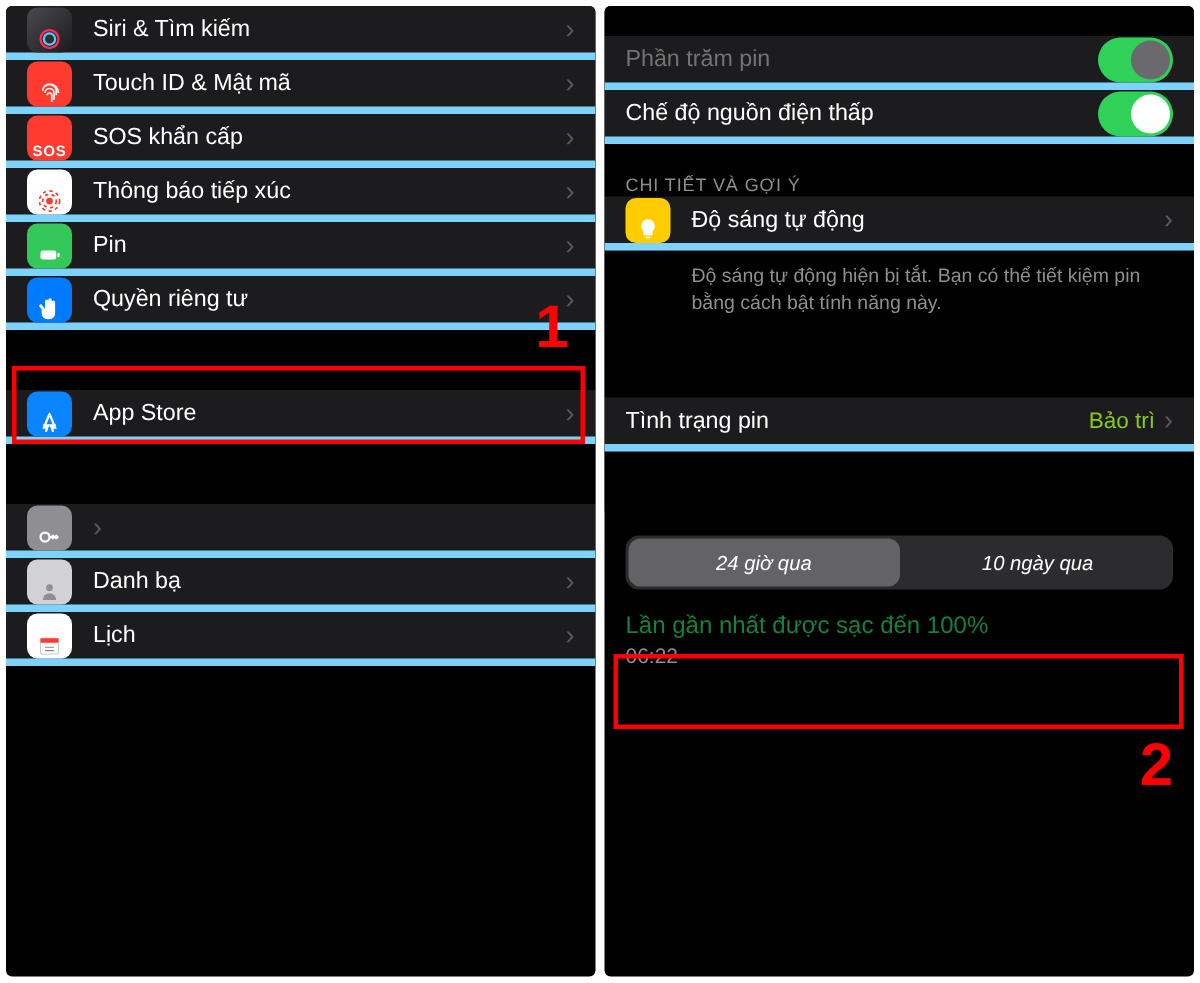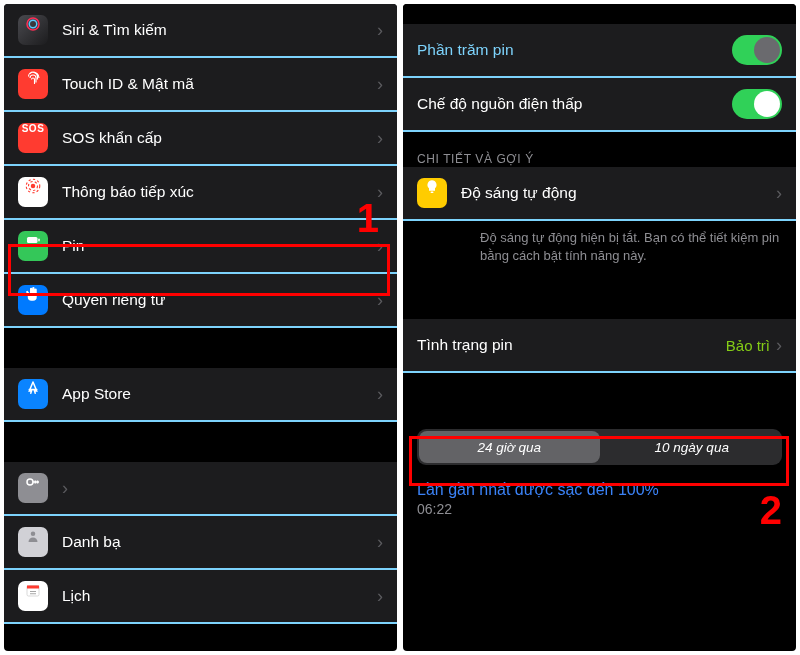--- a/index.html
+++ b/index.html
@@ -24,33 +24,33 @@
     overflow: hidden;
     display: flex;
     flex-direction: column;
     color: #fff;
     font-size: 15.5px;
   }
   .list { display: flex; flex-direction: column; }
   .row {
     display: flex;
     align-items: center;
-    height: 54px;
+    height: 36px;
     padding: 12px 14px;
     background: #1c1c1e;
-    border-bottom: 2px solid #7dd3fc;
+    border-bottom: 5px solid #7dd3fc;
     position: relative;
   }
   .gap { height: 40px; background: #000; }
   .gap-sm { height: 20px; background: #000; }
   .icon-box {
     width: 30px; height: 30px;
     border-radius: 7px;
     margin-right: 14px;
-    display: flex; align-items: flex-start; justify-content: center;
+    display: flex; align-items: flex-end; justify-content: center;
     flex-shrink: 0;
   }
   .icon-box svg, .icon-box .glyph { width: 18px; height: 18px; }
   .row-label { flex: 1; color: #fff; }
   .row-detail { color: #84cc16; font-size: 15px; margin-right: 6px; }
   .chevron { color: #5a5a5e; font-size: 18px; }
   .section-header {
     color: #8e8e93;
     font-size: 12px;
     letter-spacing: 0.6px;
@@ -69,21 +69,21 @@
     border-radius: 15px;
     position: relative;
     flex-shrink: 0;
   }
   .toggle.on { background: #30d158; }
   .toggle .knob {
     width: 26px; height: 26px; border-radius: 50%;
     background: #fff; position: absolute; top: 2px;
   }
   .toggle.on .knob { right: 2px; }
-  .dim .row-label { color: #7dd3fc; }
+  .dim .row-label { color: #737373; }
   .dim .knob { background: #6a6a6e; }
   .highlight {
     position: absolute;
     border: 3px solid #ff0000;
     pointer-events: none;
   }
   .ann {
     position: absolute;
     color: #ff0000;
     font-size: 40px;
@@ -100,21 +100,21 @@
     font-style: italic;
   }
   .seg-item {
     flex: 1;
     display: flex; align-items: center; justify-content: center;
     color: #fff; font-size: 13.5px;
   }
   .seg-item.active { background: #636366; border-radius: 8px; margin: 2px; }
   .last-charge {
     padding: 6px 14px 0;
-    color: #3b82f6;
+    color: #15803d;
     font-size: 16px;
   }
   .last-charge-time {
     padding: 2px 14px 8px;
     color: #8e8e93;
     font-size: 14px;
   }
   .rel { position: relative; }
   
   .bg-siri { background: linear-gradient(135deg,#4a4a4f,#1c1c1e); }
@@ -279,21 +279,21 @@
       <div class="icon-box bg-brightness">
         <svg viewBox="0 0 24 24">
             <path d="M12 3a6 6 0 00-4 10.5V17h8v-3.5A6 6 0 0012 3z" fill="#fff"></path>
             <rect x="10" y="18" width="4" height="2" rx="1" fill="#fff"></rect>
           </svg>
       </div>
       <span class="row-label">Độ sáng tự động</span>
       <span class="chevron">›</span>
     </div>
 
-    <div class="footer-text" style="padding-left:77px;">Độ sáng tự động hiện bị tắt. Bạn có thể tiết kiệm pin bằng cách bật tính năng này.</div>
+    <div class="footer-text" style="padding-left:58px;">Độ sáng tự động hiện bị tắt. Bạn có thể tiết kiệm pin bằng cách bật tính năng này.</div>
 
     <div class="gap"></div>
 
     <div class="row">
       <span class="row-label">Tình trạng pin</span>
       <span class="row-detail">Bảo trì</span>
       <span class="chevron">›</span>
     </div>
 
     <div class="gap"></div>

